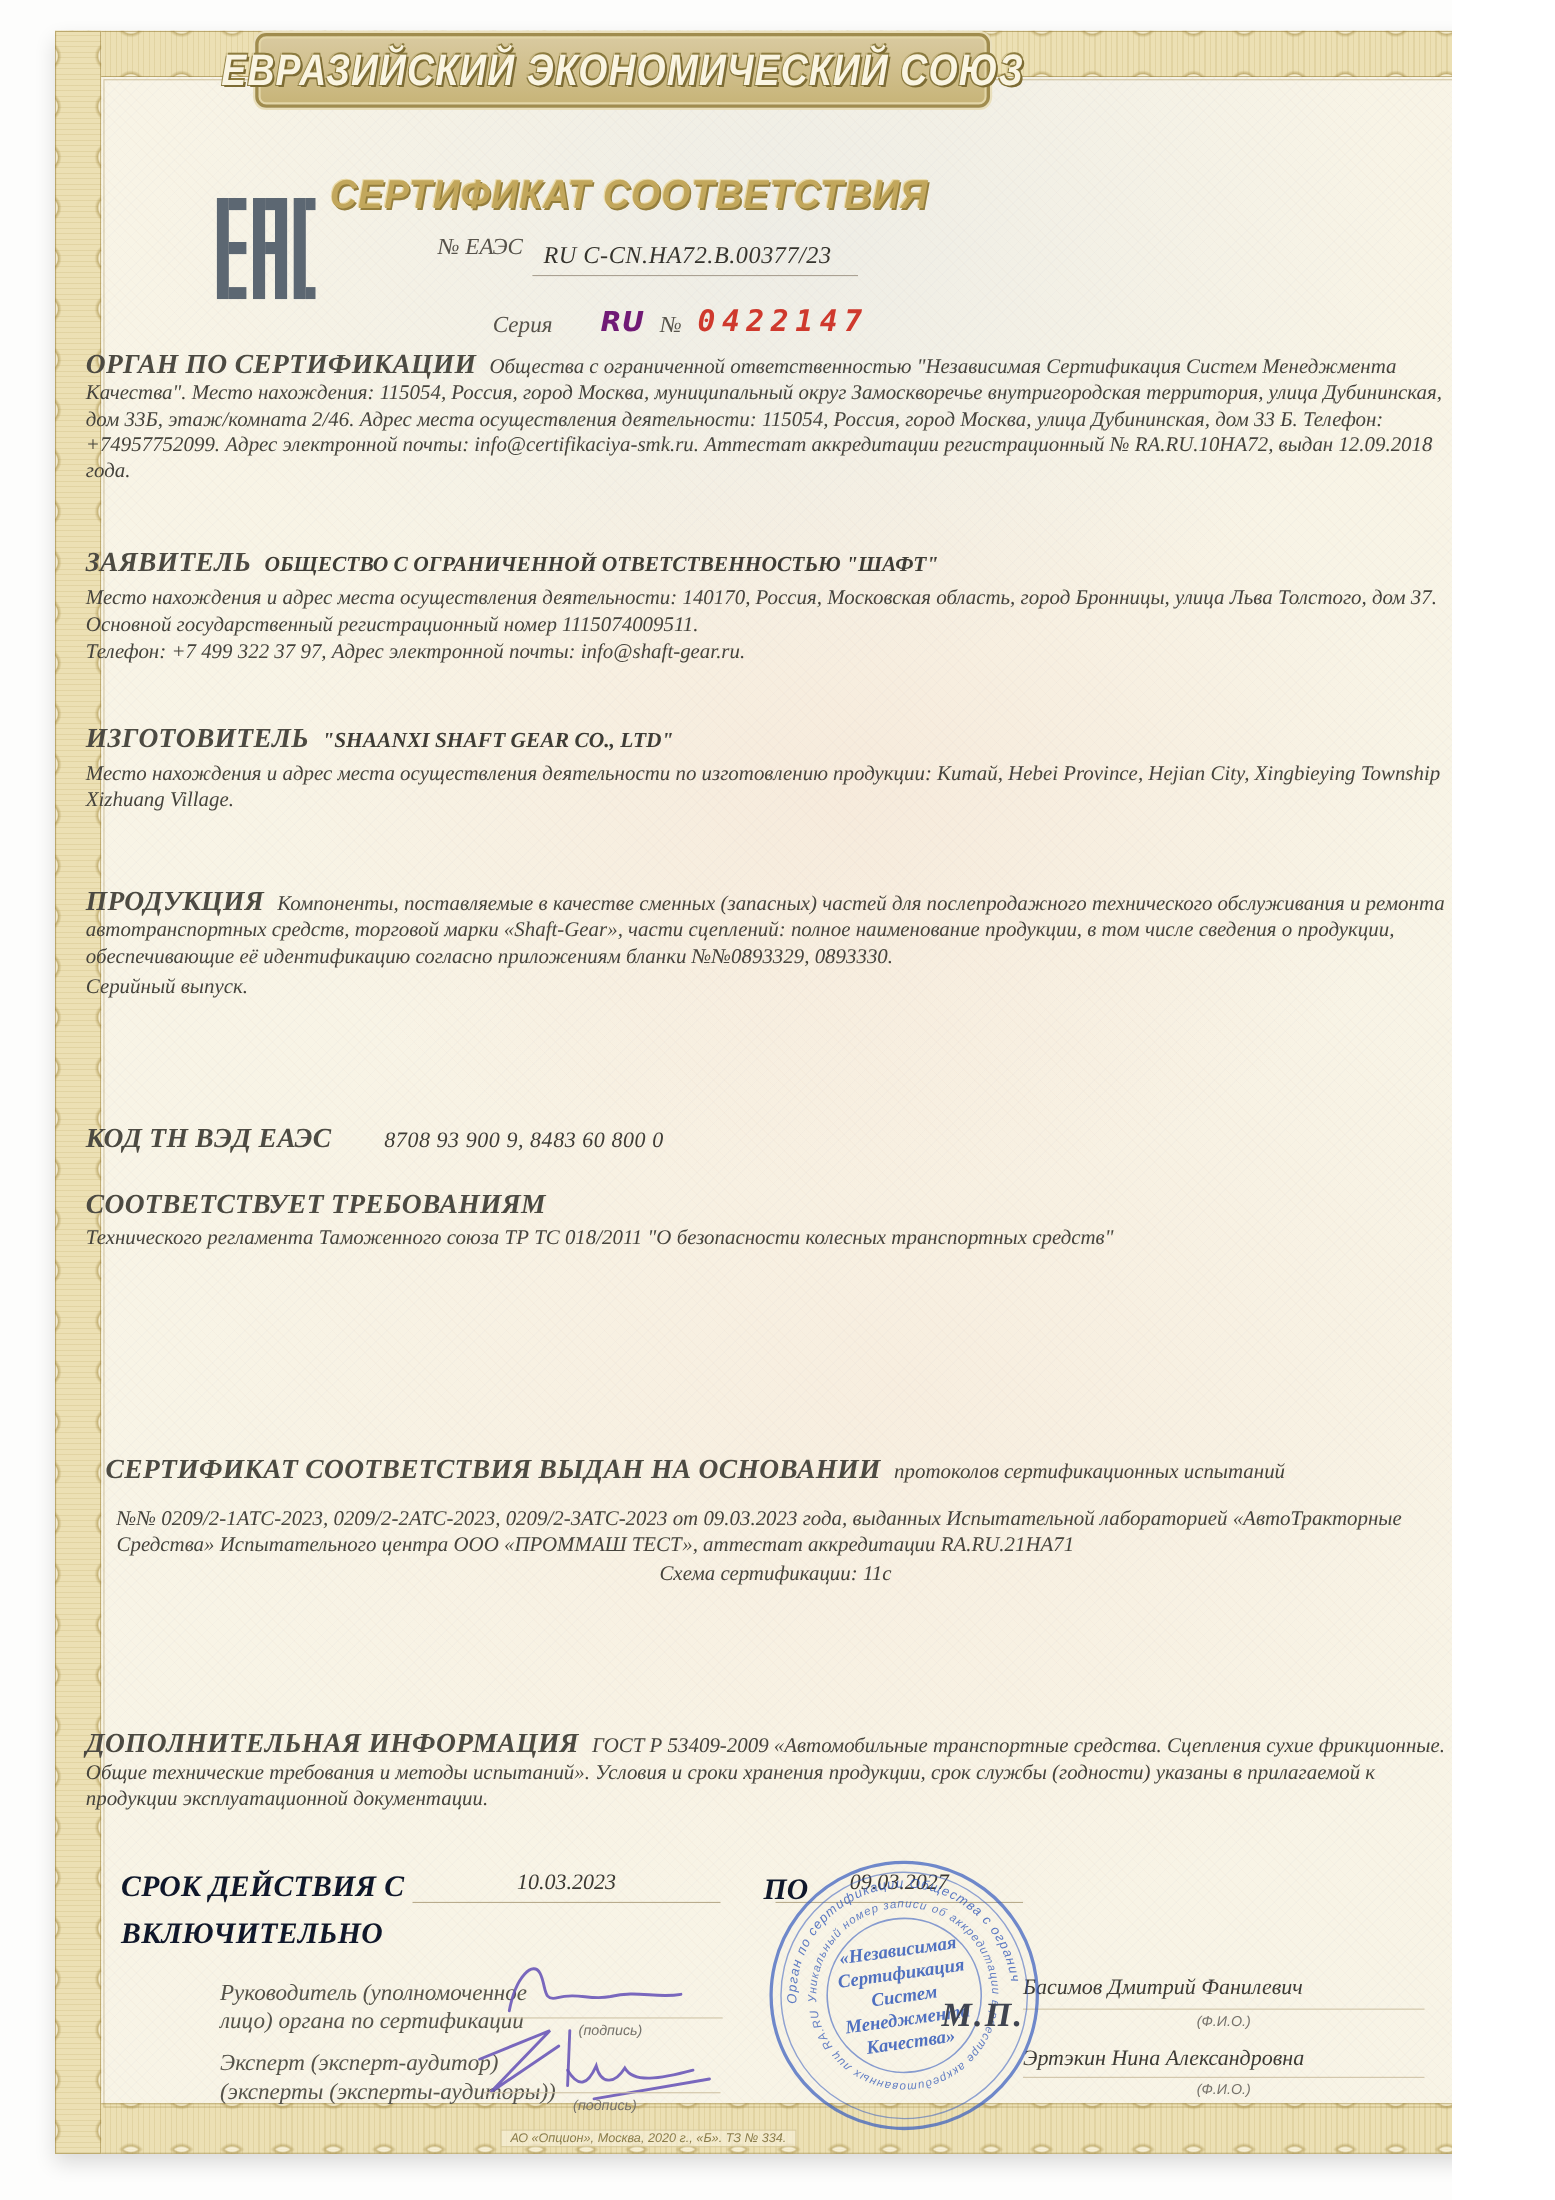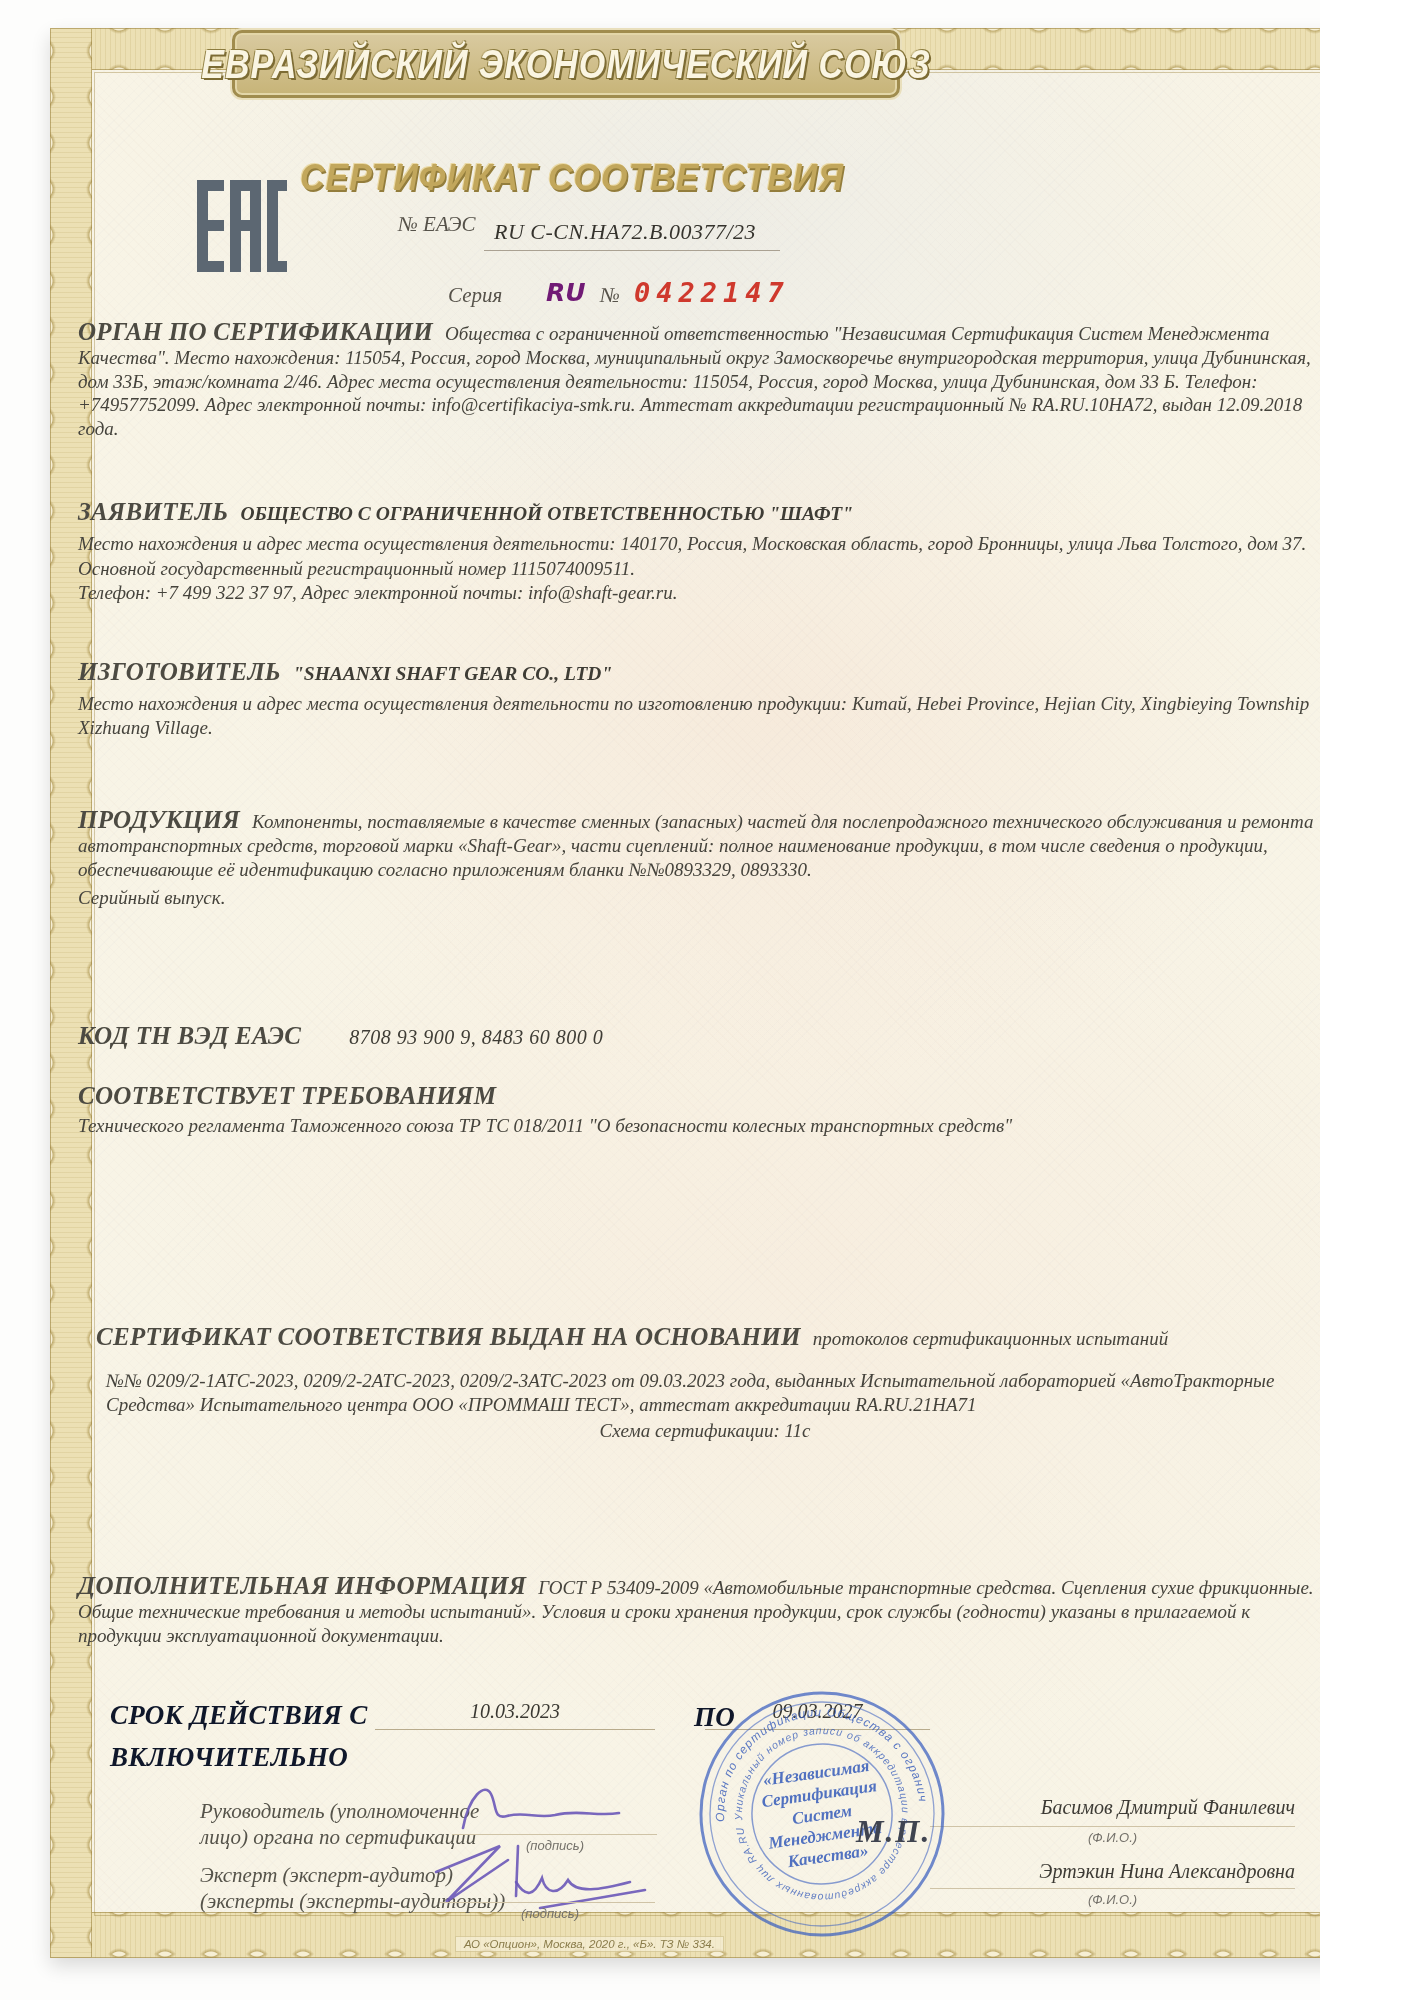--- a/index.html
+++ b/index.html
@@ -59,21 +59,21 @@
   .line{display:block;line-height:24.5px;}
   .b-name{font-weight:700;font-size:19.5px;color:#3e3c35;}
   .code-val{font-size:20px;color:#3e3c35;margin-left:36px;letter-spacing:.5px;}
   
   .validity-label{position:absolute;left:78px;font-weight:700;font-size:27px;color:#0f172a;letter-spacing:.3px;margin-left:32px;}
   .date-box{position:absolute;top:1700px;text-align:center;font-size:20px;color:#3a3832;
         border-bottom:1px solid #b8ab8c;padding-bottom:6px;}
   .po{left:662px;top:1702px;}
   
   .role{position:absolute;left:200px;width:315px;font-size:21px;line-height:26px;color:#55534a;}
-  .sig-name{position:absolute;left:930px;width:365px;text-align:right;font-size:20px;color:#3c3a34;}
+  .sig-name{position:absolute;left:930px;width:365px;text-align:left;font-size:20px;color:#3c3a34;}
   .rule{position:absolute;height:1px;background:#cfc3a6;}
   .caption{position:absolute;font-family:"Liberation Sans",sans-serif;font-size:13px;color:#74716a;text-align:center;}
   .ink{stroke:#6a58b8;stroke-width:2.6;fill:none;stroke-linecap:round;opacity:.9;}
   
   .stamp{position:absolute;left:690px;top:1682px;width:264px;height:264px;transform:rotate(-8deg);opacity:.92;}
   .mp{position:absolute;left:856px;top:1814px;font-weight:700;font-size:31px;color:#3f4450;letter-spacing:2px;}
   .print-line{position:absolute;left:455px;top:1936px;font-family:"Liberation Sans",sans-serif;font-size:11.5px;
         color:#8a7c4a;background:rgba(248,242,222,.6);padding:1px 8px;border:1px solid rgba(170,146,70,.35);}
 </style>
 </head>

